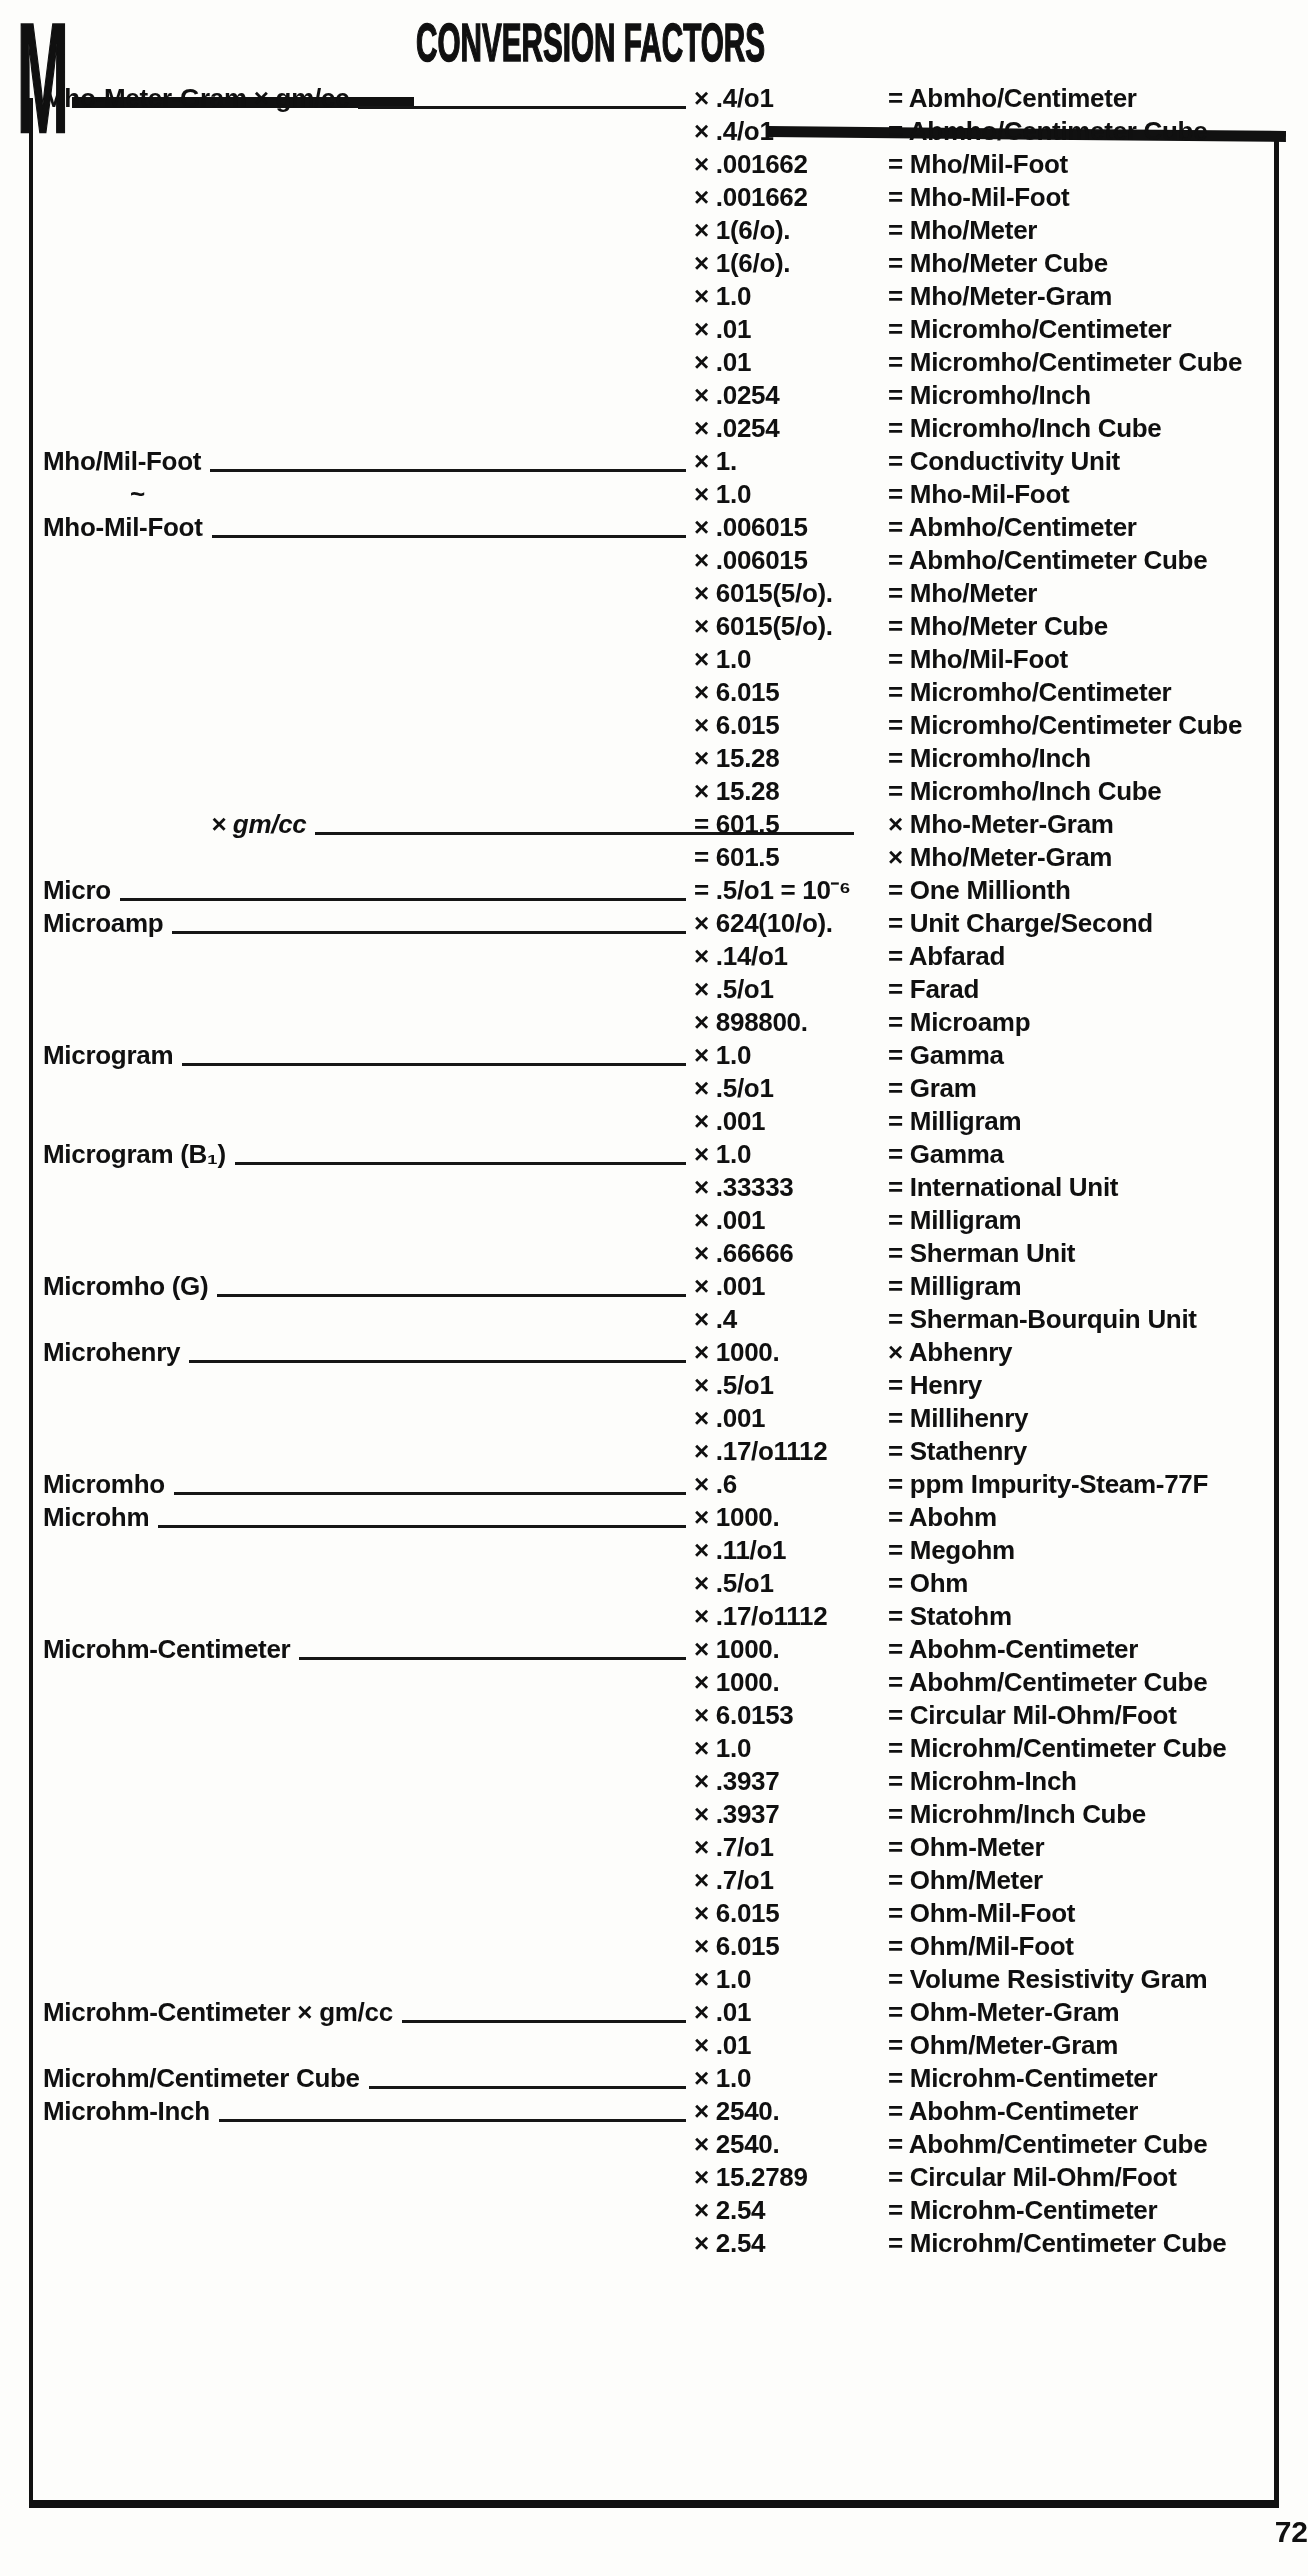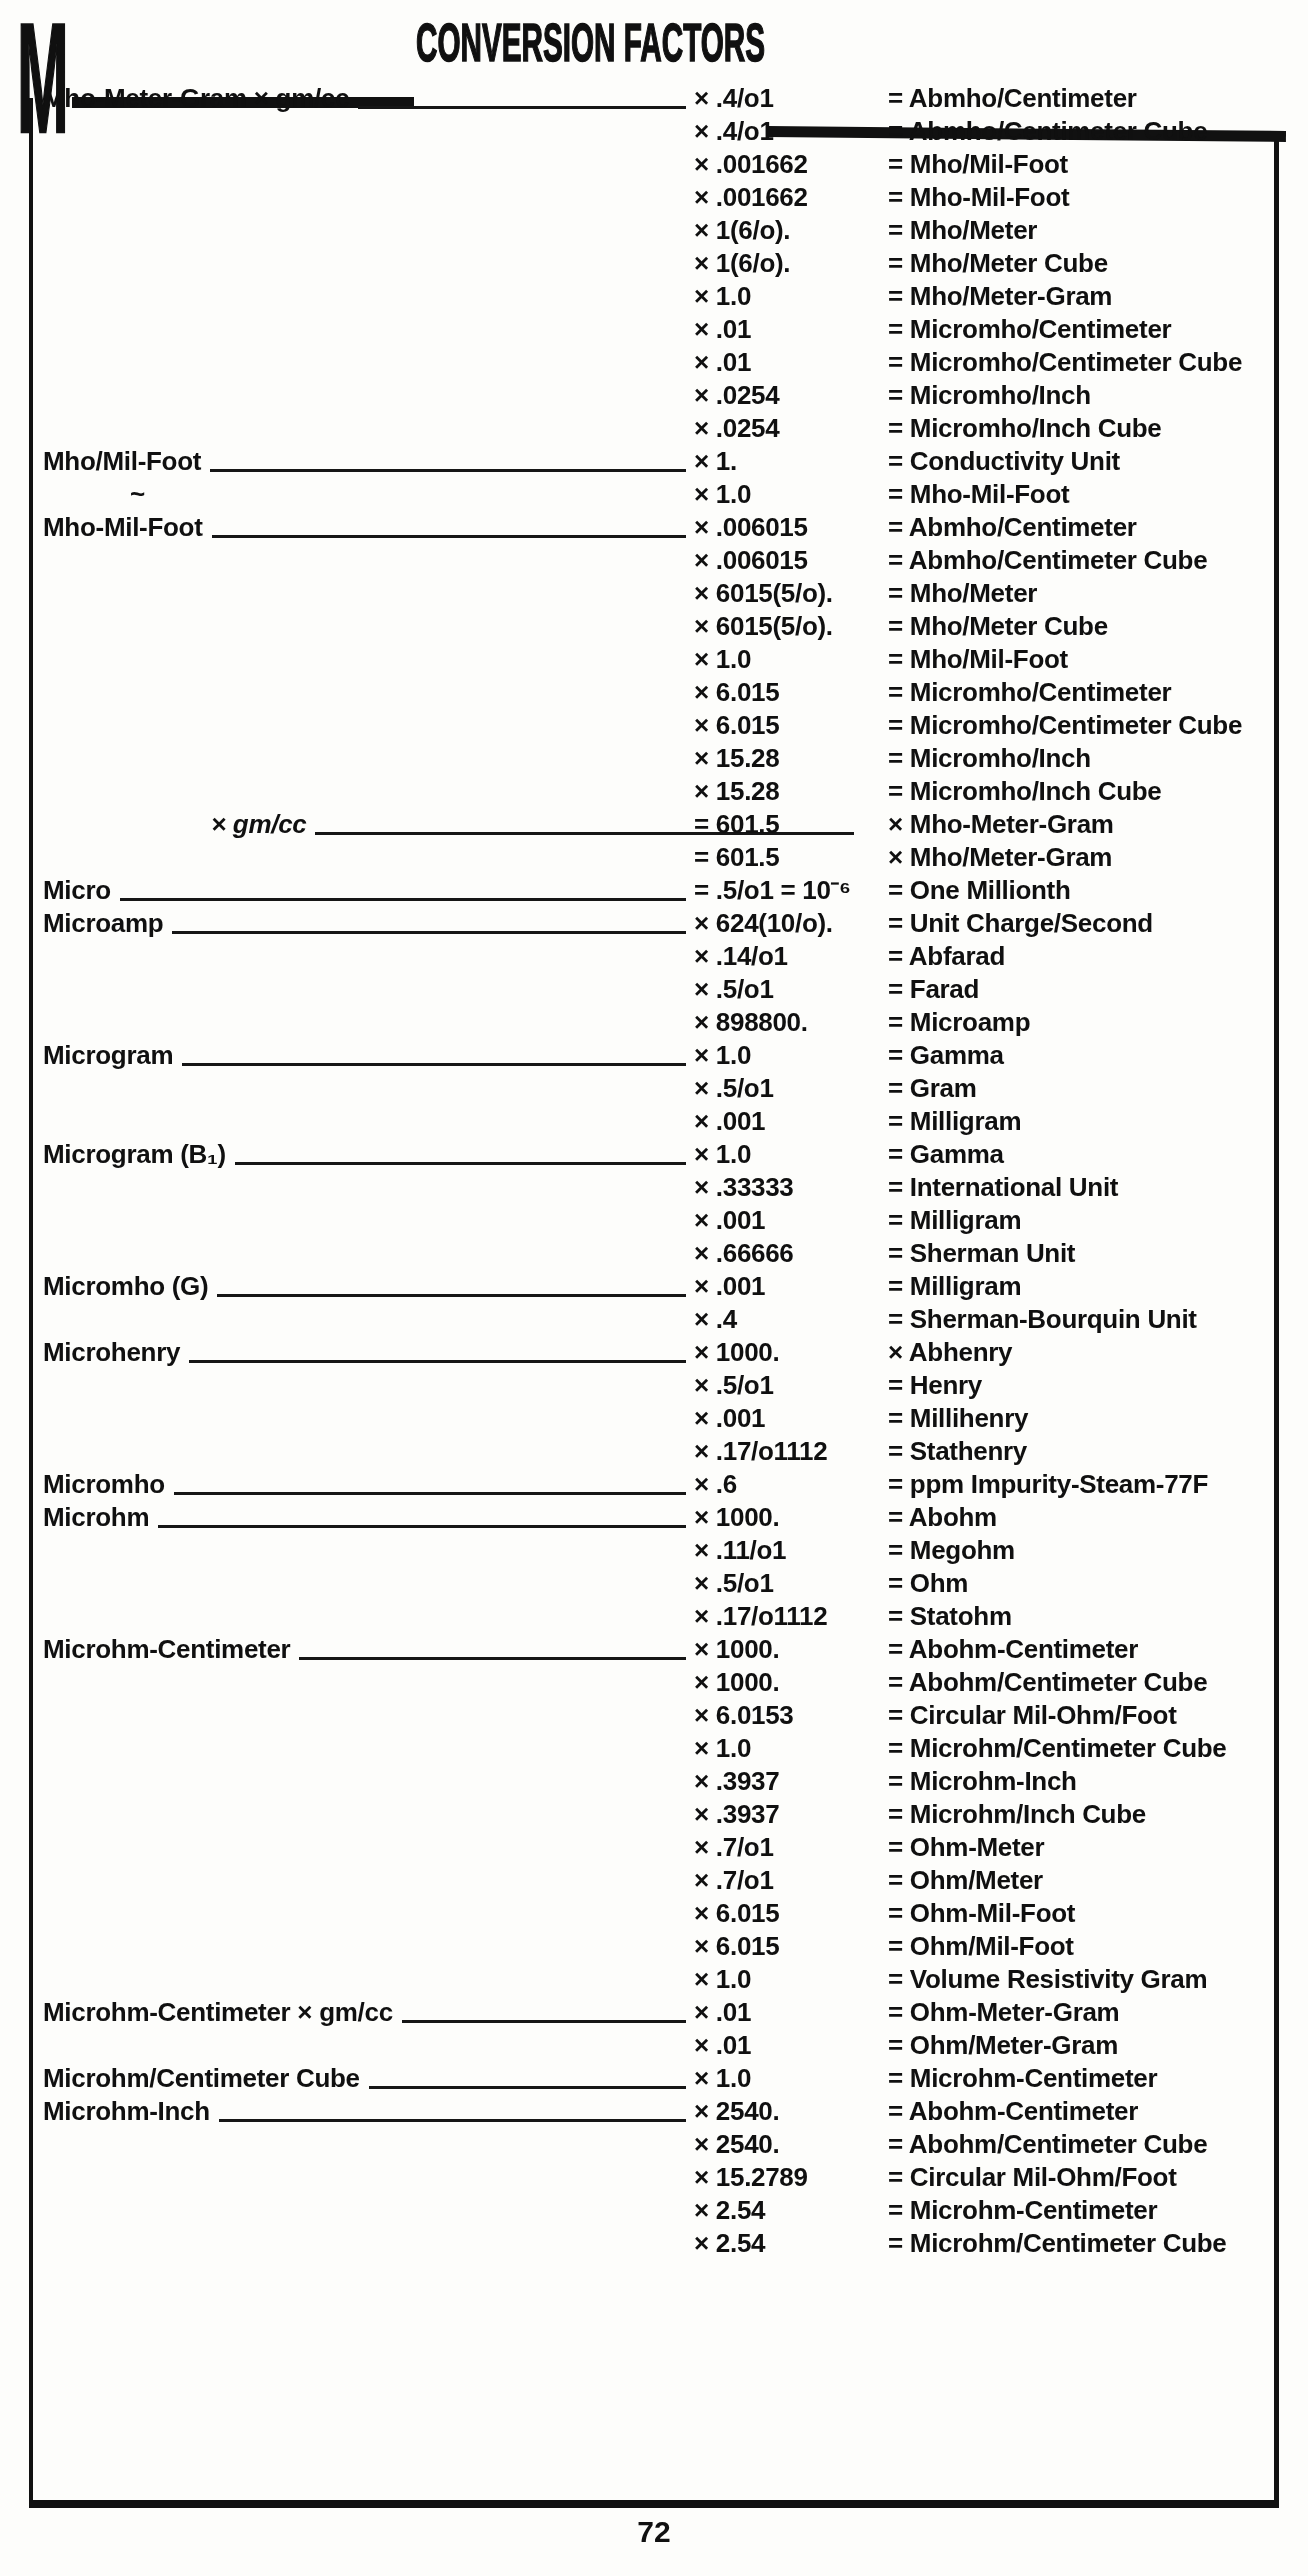--- a/index.html
+++ b/index.html
@@ -35,21 +35,21 @@
   .labelwrap{
     position:absolute;left:0;top:0;width:647px;height:33px;
     display:flex;align-items:stretch;
   }
   .label{line-height:33px;white-space:nowrap;}
   .leader{flex:1;align-self:flex-end;height:0;border-bottom:3.2px solid #161616;margin:0 3.9px 6.5px 9px;}
   .factor{position:absolute;left:651px;top:0;line-height:33px;white-space:nowrap;}
   .result{position:absolute;left:845px;top:0;line-height:33px;white-space:nowrap;}
   .pagenum{
     position:absolute;left:0;top:2515px;width:1308px;
-    text-align:center;font-size:30px;letter-spacing:0;
+    text-align:right;font-size:30px;letter-spacing:0;
   }
 </style>
 </head>
 <body>
 
 <div>
   <div class="m-letter">M</div>
   <div class="rule rule-left"></div>
   <h1 class="page-title">CONVERSION FACTORS</h1>
   <div class="rule rule-right"></div>

